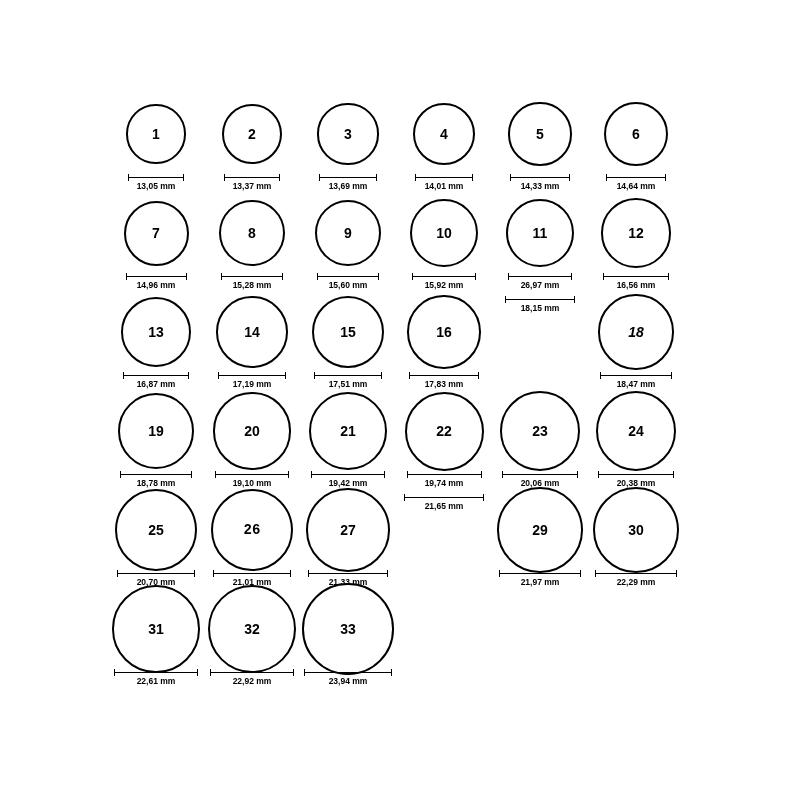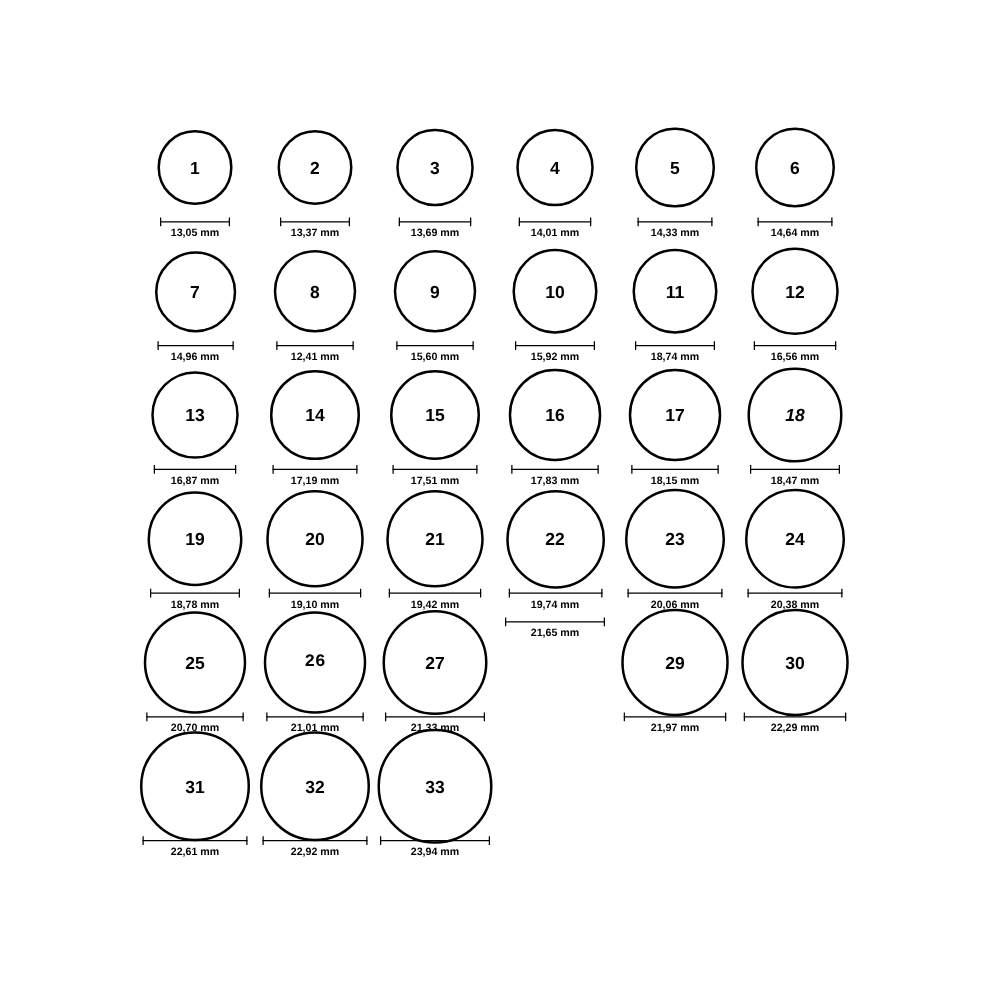--- a/index.html
+++ b/index.html
@@ -177,21 +177,21 @@
       </div>
       <div class="cell">
         <div class="ring-wrap">
           <div class="ring" style="width: 65.9px; height: 65.9px;">
             <span class="ring-number">8</span>
           </div>
         </div>
         <div class="measure">
           <div class="bar" style="width: 61.9px;"></div>
         </div>
-        <div class="label">12,41 mm</div>
+        <div class="label">15,28 mm</div>
       </div>
       <div class="cell">
         <div class="ring-wrap">
           <div class="ring" style="width: 66.9px; height: 66.9px;">
             <span class="ring-number">9</span>
           </div>
         </div>
         <div class="measure">
           <div class="bar" style="width: 62.9px;"></div>
         </div>
@@ -210,21 +210,21 @@
       </div>
       <div class="cell">
         <div class="ring-wrap">
           <div class="ring" style="width: 68.7px; height: 68.7px;">
             <span class="ring-number">11</span>
           </div>
         </div>
         <div class="measure">
           <div class="bar" style="width: 64.7px;"></div>
         </div>
-        <div class="label">18,74 mm</div>
+        <div class="label">26,97 mm</div>
       </div>
       <div class="cell">
         <div class="ring-wrap">
           <div class="ring" style="width: 69.7px; height: 69.7px;">
             <span class="ring-number">12</span>
           </div>
         </div>
         <div class="measure">
           <div class="bar" style="width: 65.7px;"></div>
         </div>
@@ -268,25 +268,20 @@
           <div class="ring" style="width: 73.4px; height: 73.4px;">
             <span class="ring-number">16</span>
           </div>
         </div>
         <div class="measure">
           <div class="bar" style="width: 69.4px;"></div>
         </div>
         <div class="label">17,83 mm</div>
       </div>
       <div class="cell">
-        <div class="ring-wrap">
-          <div class="ring" style="width: 74.4px; height: 74.4px;">
-            <span class="ring-number">17</span>
-          </div>
-        </div>
         <div class="measure">
           <div class="bar" style="width: 70.4px;"></div>
         </div>
         <div class="label">18,15 mm</div>
       </div>
       <div class="cell">
         <div class="ring-wrap">
           <div class="ring" style="width: 75.3px; height: 75.3px; font-style: italic;">
             <span class="ring-number">18</span>
           </div>

